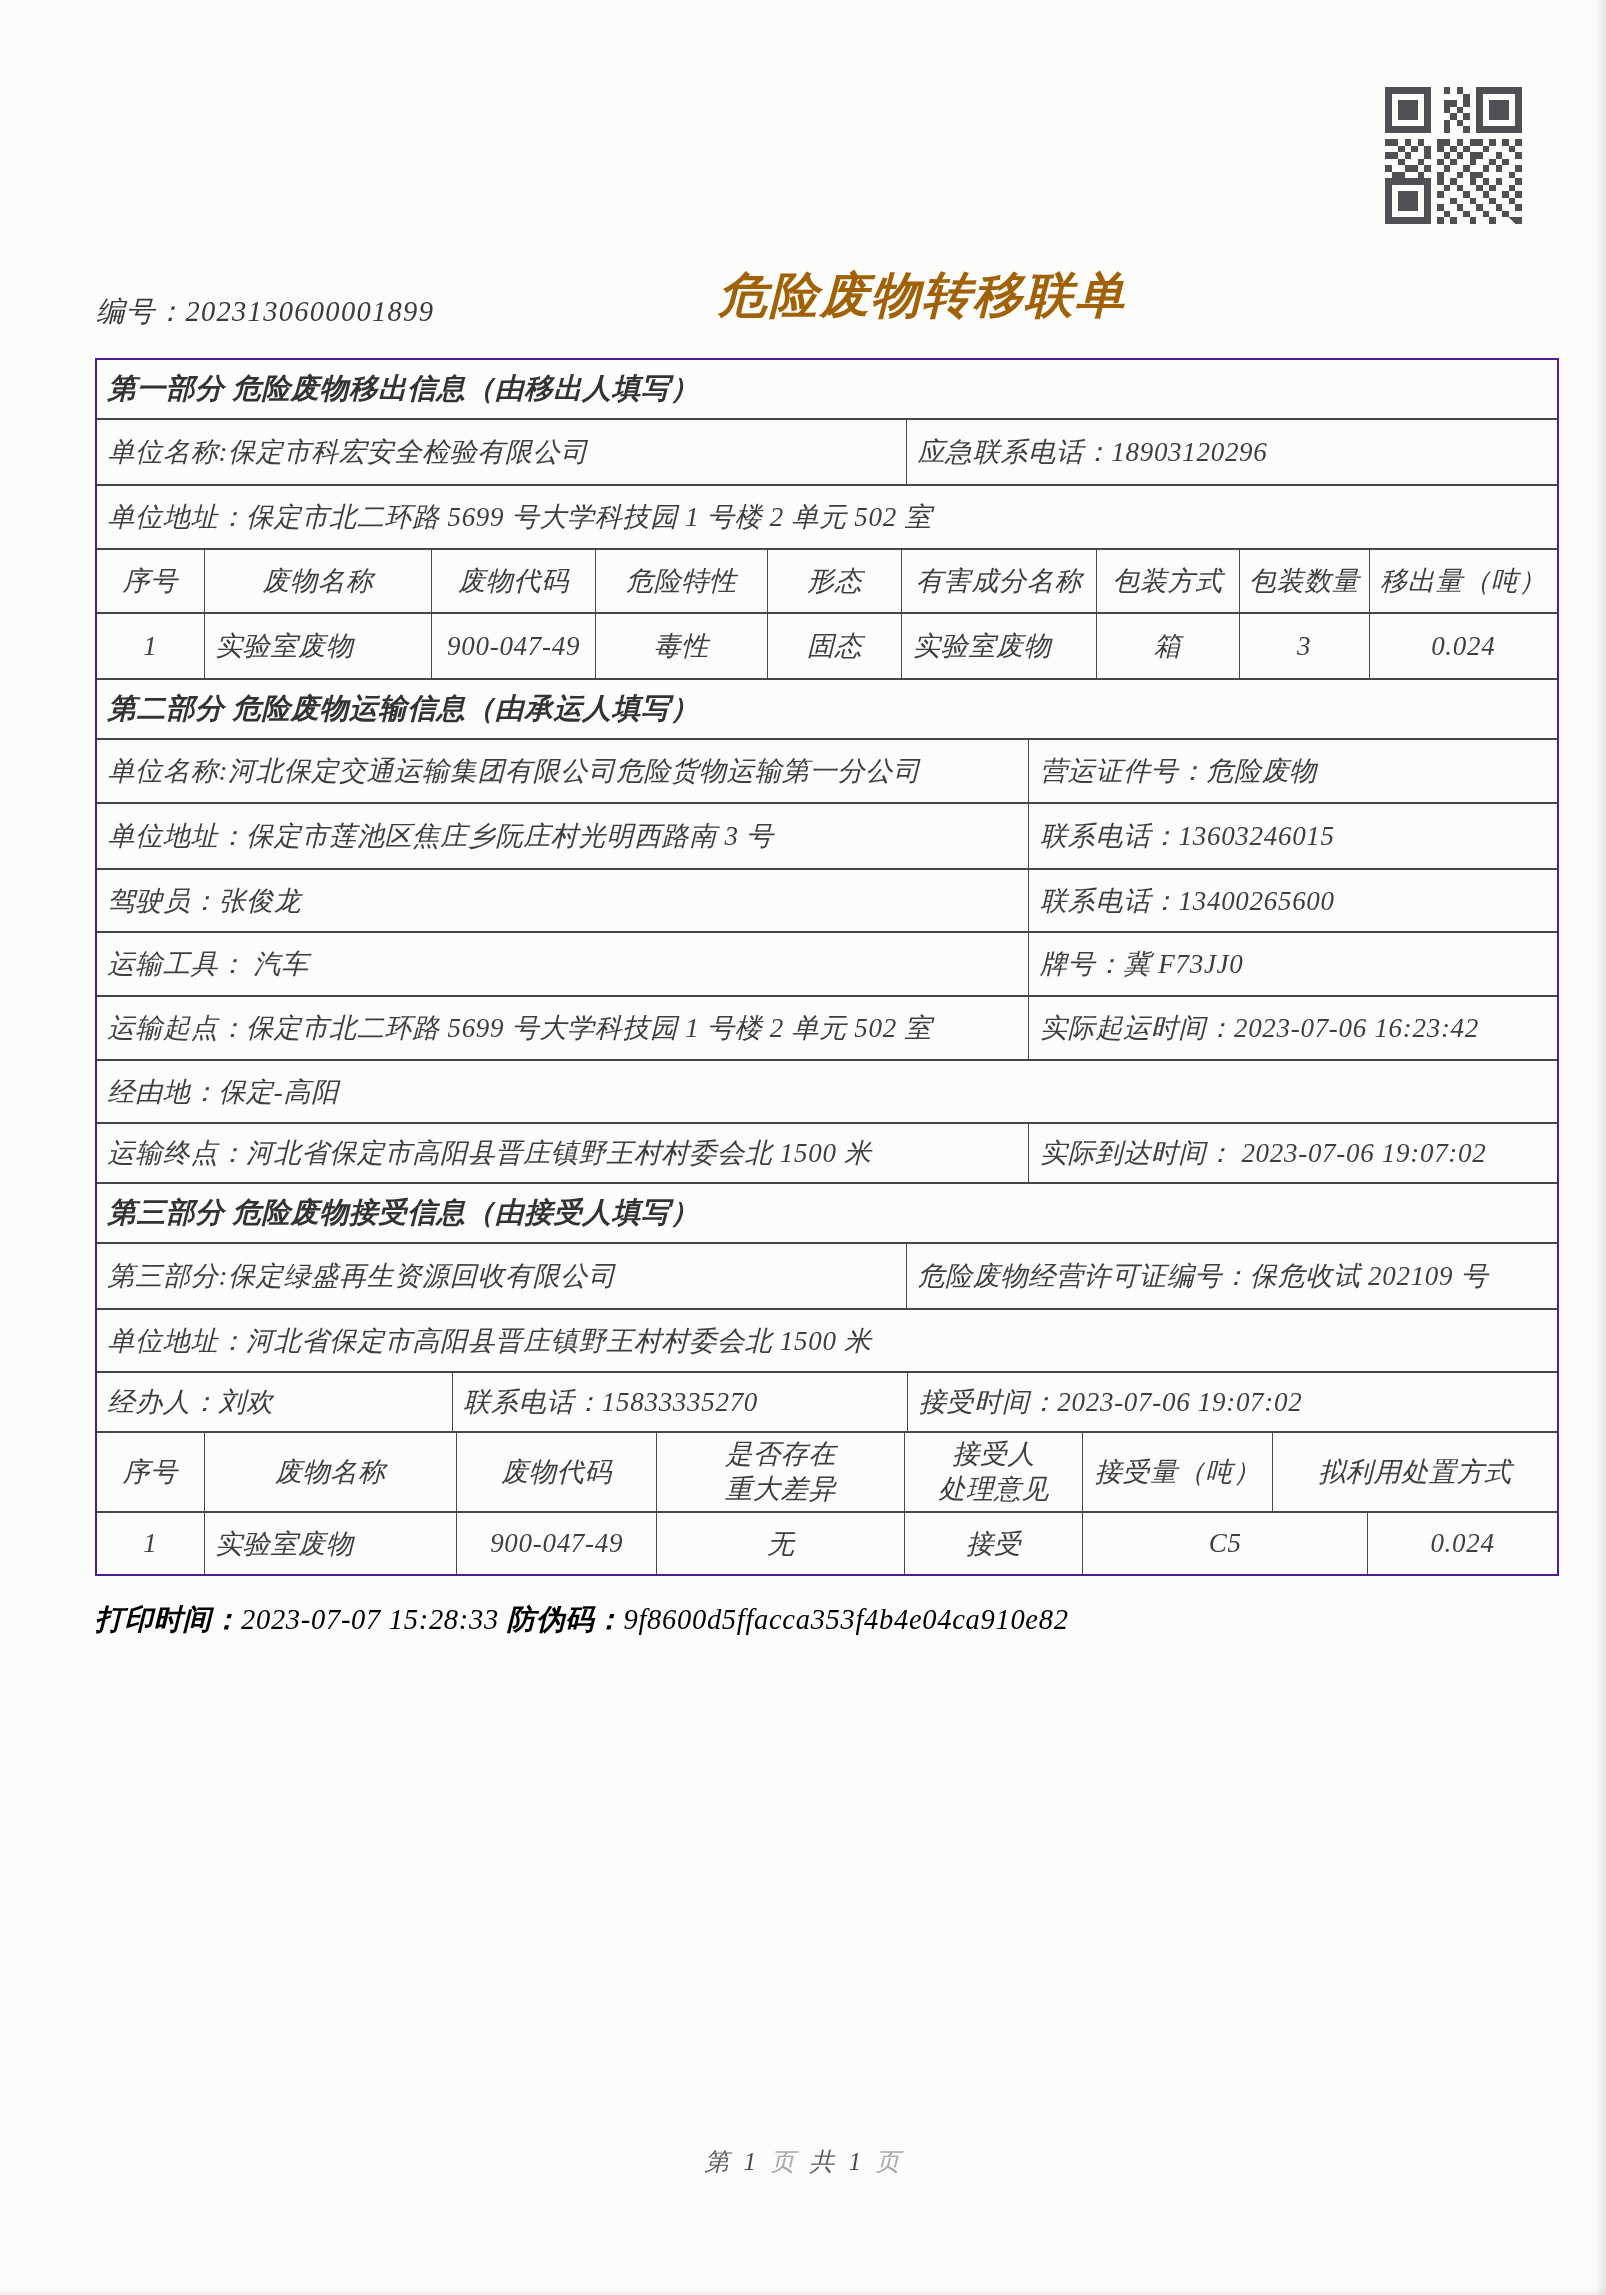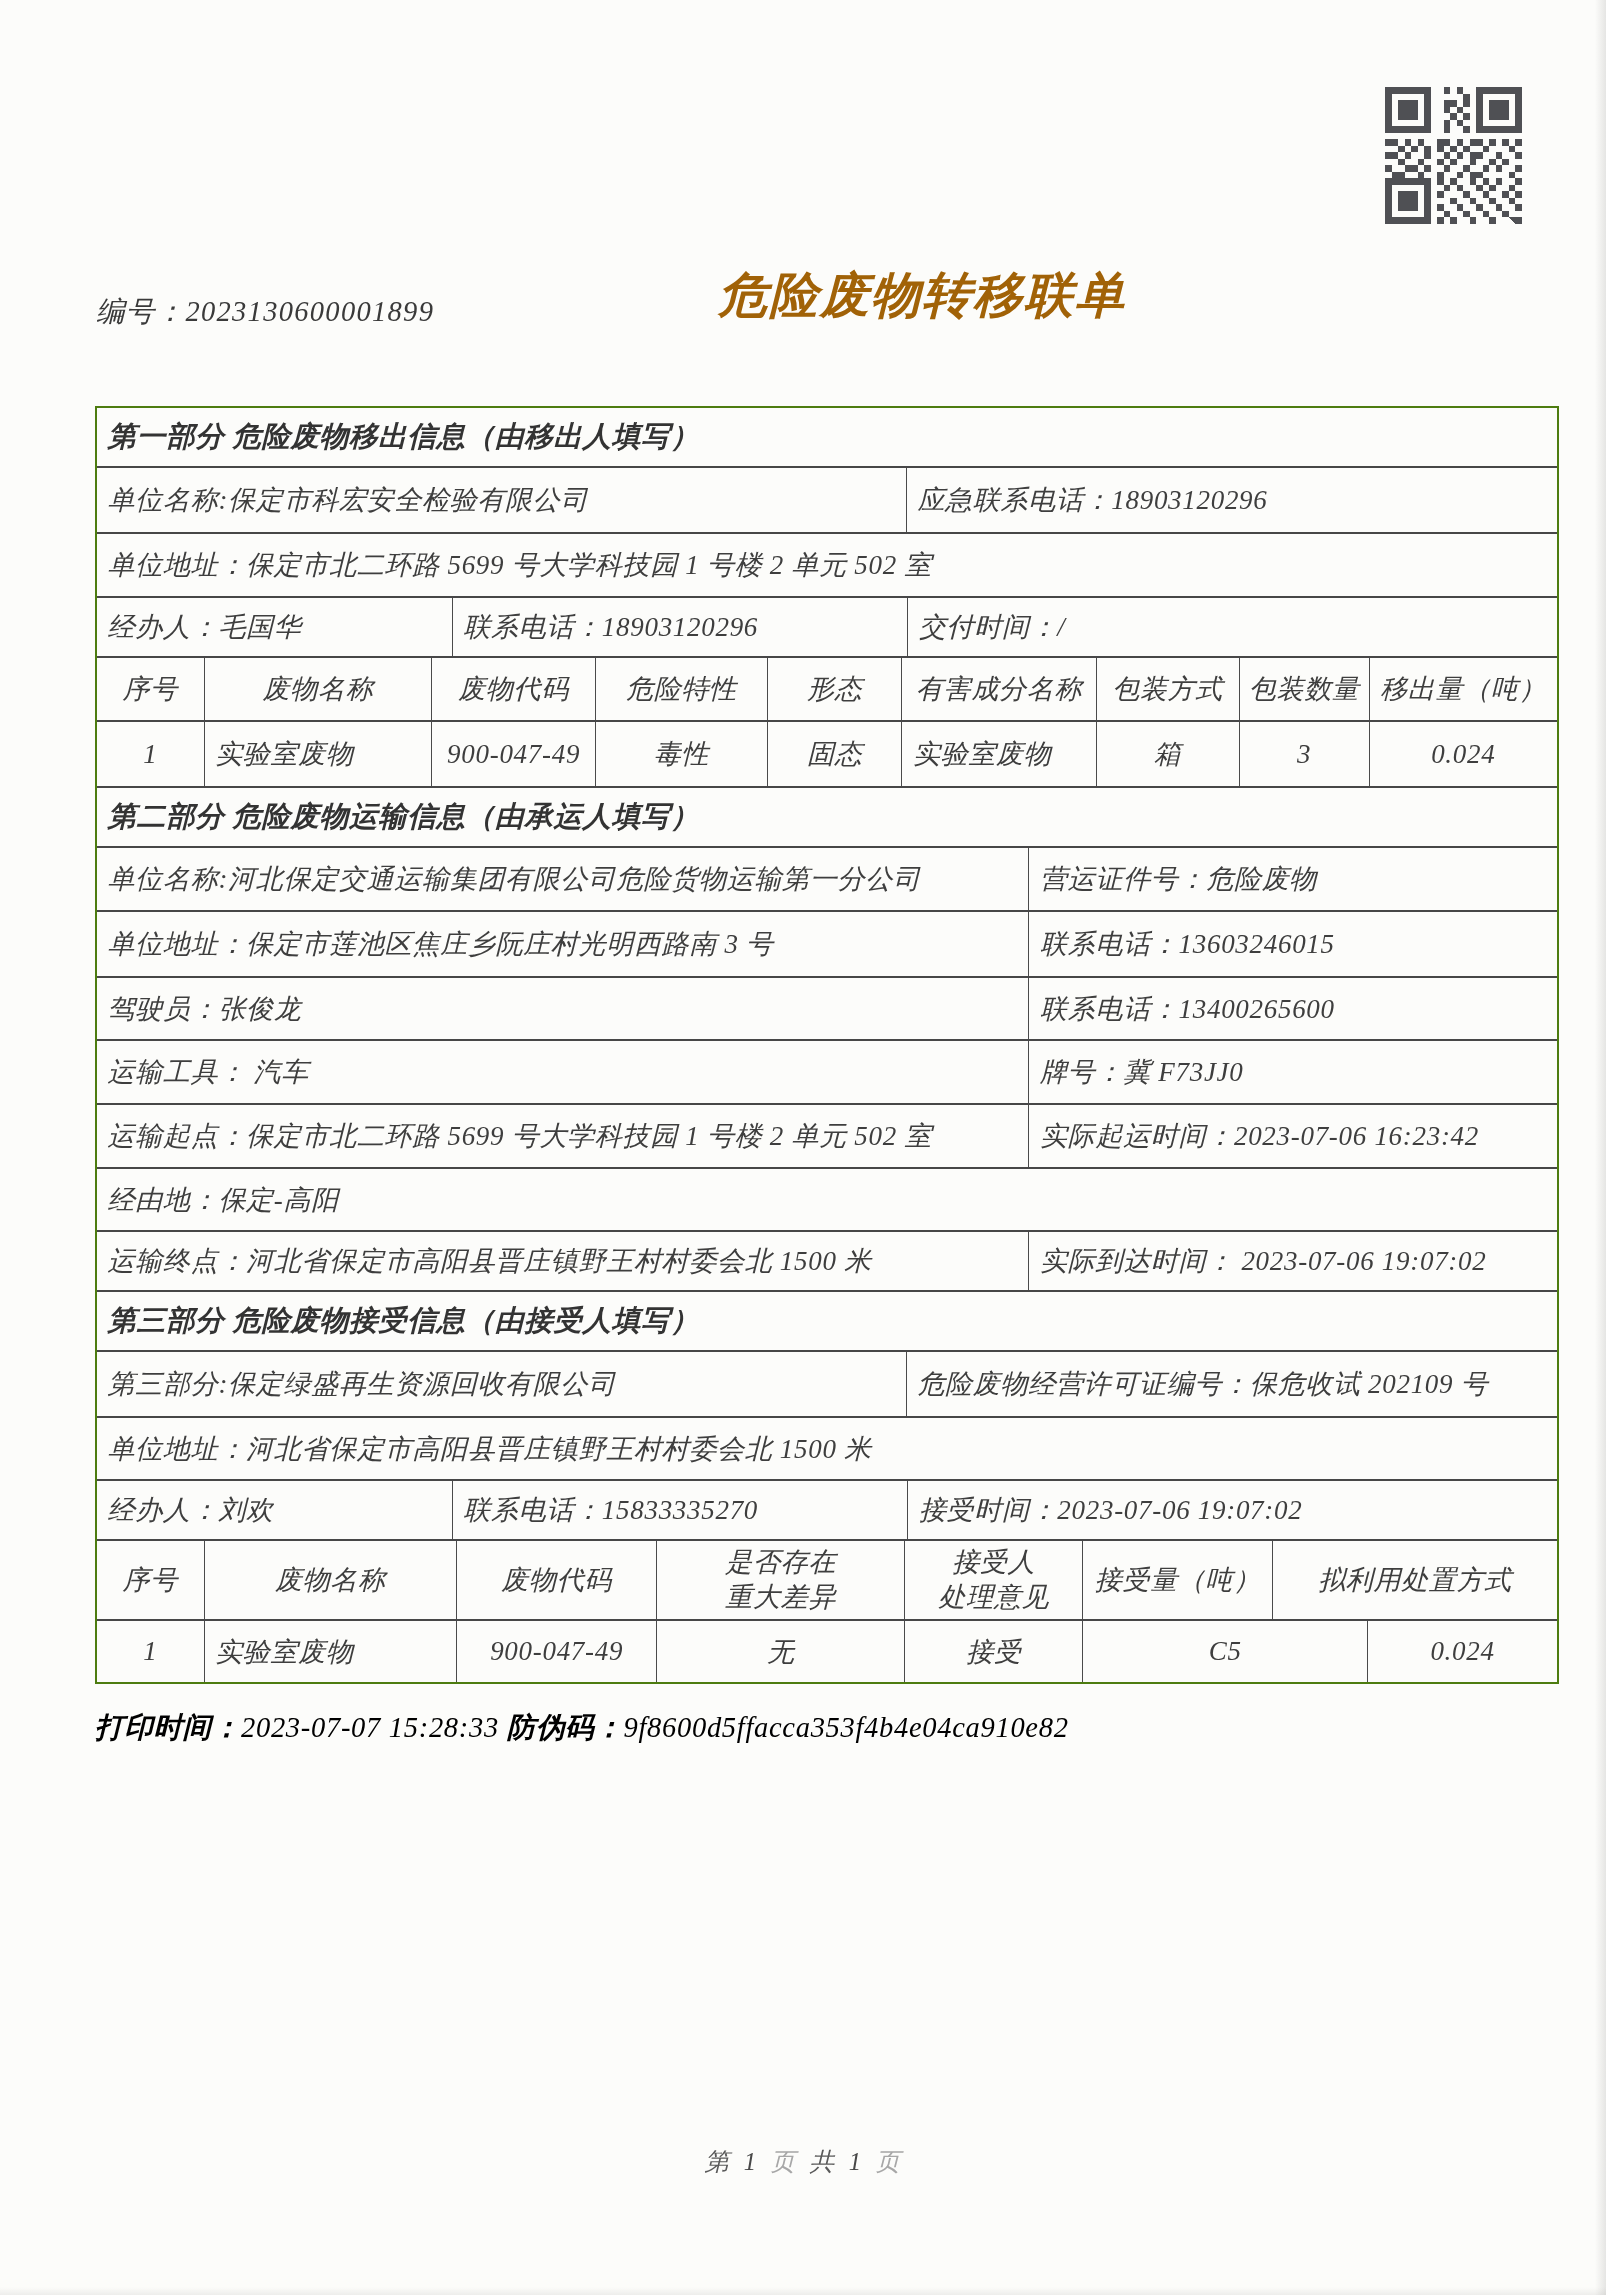--- a/index.html
+++ b/index.html
@@ -17,21 +17,21 @@
   
   .doc-number{position:absolute;left:96px;top:293px;font-size:28.5px;letter-spacing:1.3px;color:#3a3a3a;}
   .doc-title{position:absolute;left:718px;top:263px;margin:0;font-size:49px;font-weight:bold;
     letter-spacing:2px;color:#a16207;font-family:"Liberation Sans","DejaVu Sans",sans-serif;}
 
   
   .qr{position:absolute;left:1385px;top:87px;width:137px;height:137px;}
 
   
   .body-col{position:absolute;left:95px;top:358px;width:1464px;}
-  .manifest{border:2px solid #4d7c0f;background:transparent;margin-top:48px;}
+  .manifest{border:2px solid #4c1d95;background:transparent;}
   .row{display:flex;align-items:stretch;border-top:2.7px solid #474747;}
   .row:first-child{border-top:none;}
   .cell{display:flex;align-items:center;box-sizing:border-box;
     border-left:1.3px solid #4a4a4a;padding:2.7px 10.6px;font-size:27px;letter-spacing:0.7px;}
   .cell:first-child{border-left:none;}
   .cell.ctr{justify-content:center;text-align:center;padding:2.7px 4px;}
   .sec .cell{font-weight:bold;font-size:28.5px;color:#333;}
   .pre{white-space:pre-line;line-height:1.28;}.h88{height:58px}.h92{height:61px}.h94{height:62px}
   .h96{height:64px}.h118{height:78px}
 
@@ -94,25 +94,20 @@
       <div class="row sec h88">
         <div class="cell wfull">第一部分 危险废物移出信息（由移出人填写）</div>
       </div>
       <div class="row h96">
         <div class="cell w556">单位名称:保定市科宏安全检验有限公司</div>
         <div class="cell w444">应急联系电话：18903120296</div>
       </div>
       <div class="row h94">
         <div class="cell wfull">单位地址：保定市北二环路 5699 号大学科技园 1 号楼 2 单元 502 室</div>
       </div>
-      <div class="row h88">
-        <div class="cell wa1">经办人：毛国华</div>
-        <div class="cell wa2">联系电话：18903120296</div>
-        <div class="cell wa3">交付时间：/</div>
-      </div>
 
       <div class="row h94">
         <div class="cell ctr t1c1">序号</div>
         <div class="cell ctr t1c2">废物名称</div>
         <div class="cell ctr t1c3">废物代码</div>
         <div class="cell ctr t1c4">危险特性</div>
         <div class="cell ctr t1c5">形态</div>
         <div class="cell ctr t1c6">有害成分名称</div>
         <div class="cell ctr t1c7">包装方式</div>
         <div class="cell ctr t1c8">包装数量</div>

